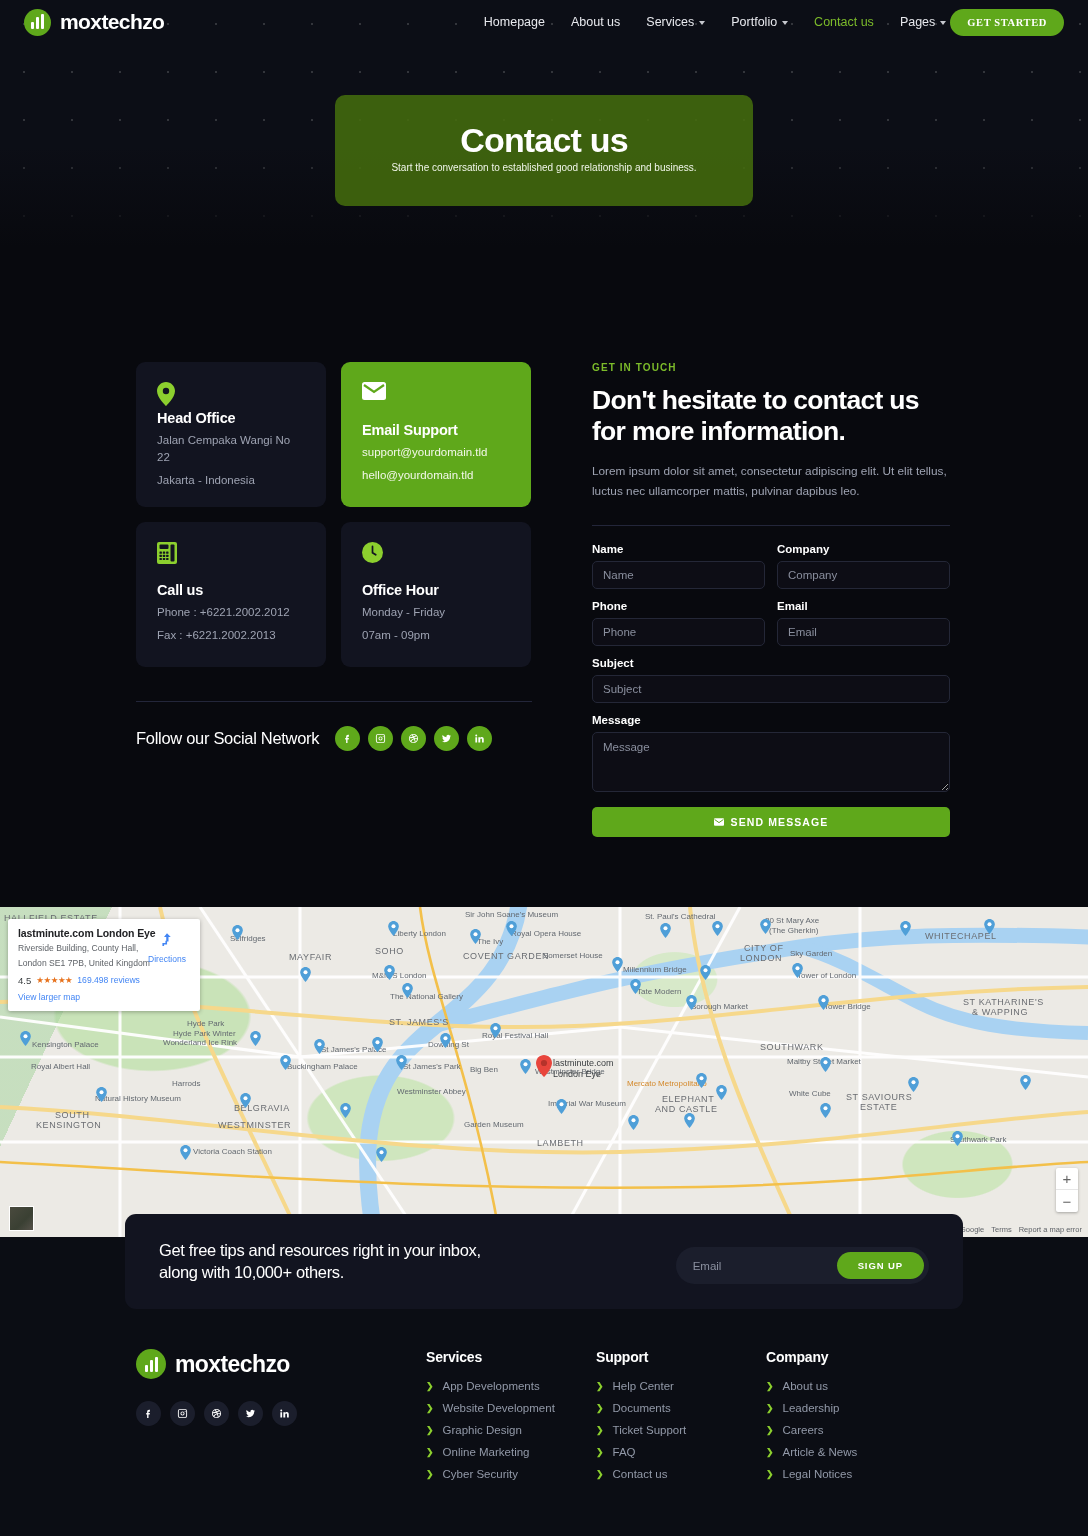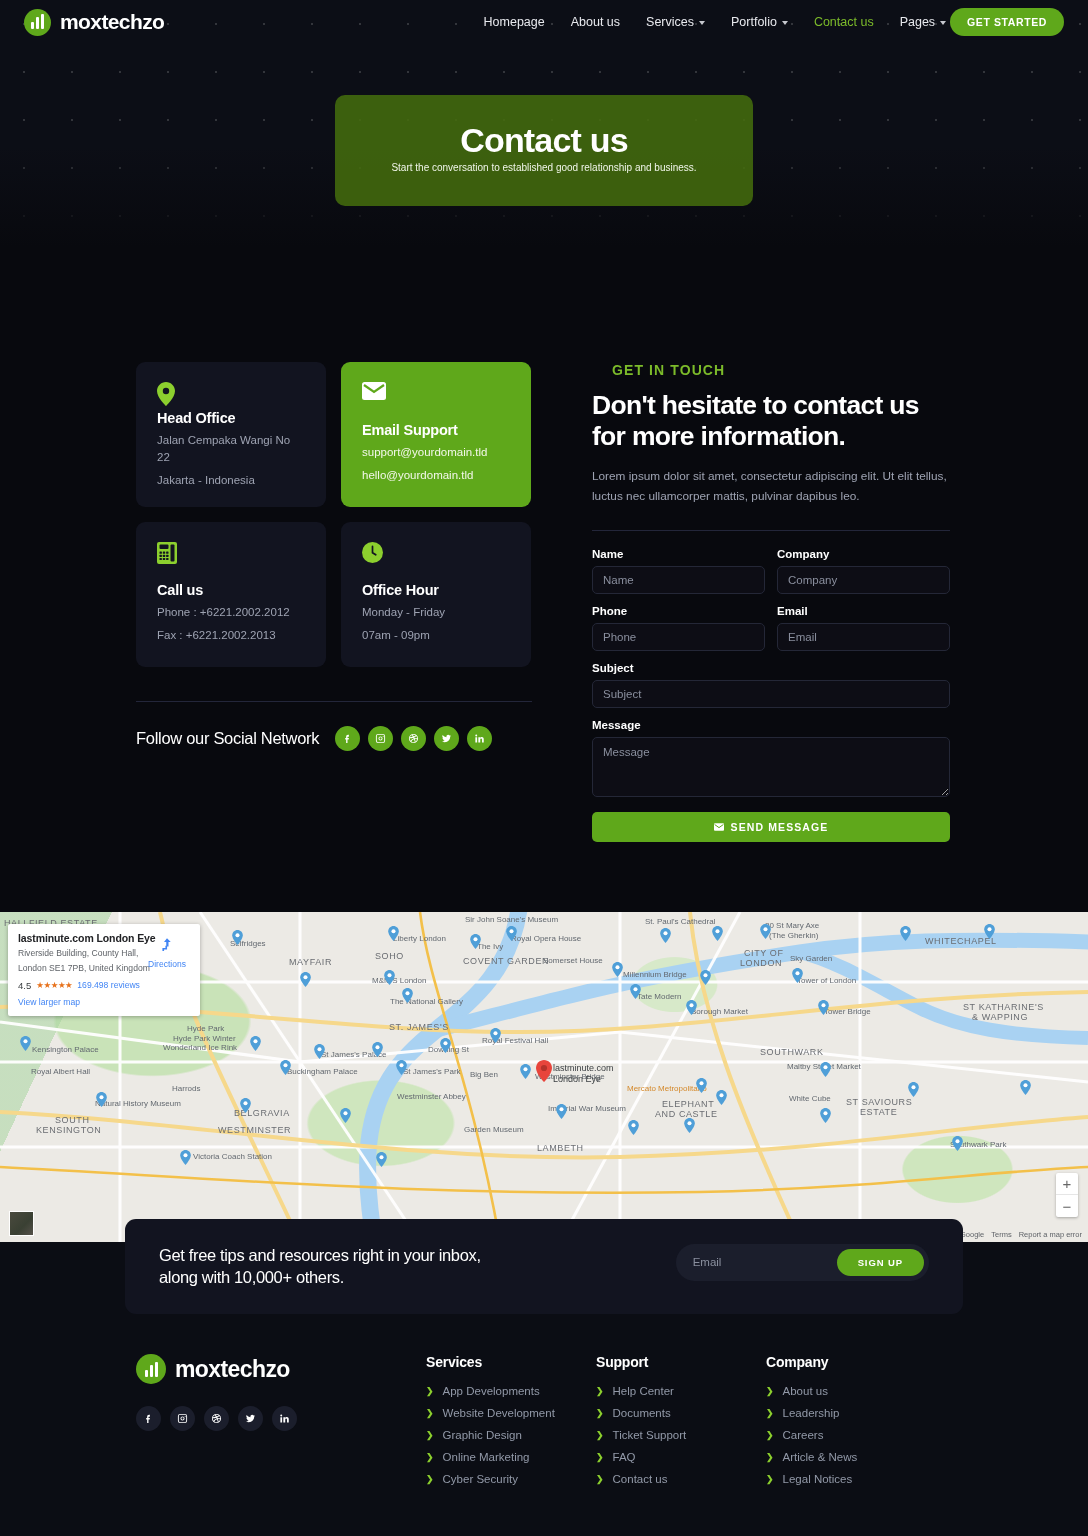--- a/index.html
+++ b/index.html
@@ -54,21 +54,21 @@
   }
   .navlink.active { color: #7cbb2a; }
   .caret {
     width: 0; height: 0; border-left: 3.5px solid transparent;
     border-right: 3.5px solid transparent; border-top: 4px solid currentColor;
     opacity: .85; margin-top: 1px;
   }
   .cta {
     background: #5fa81b; color: #fff; font-size: 10.5px; font-weight: 700;
     letter-spacing: .6px; padding: 8px 17px; border-radius: 16px;
-    border: none; cursor: pointer; font-family: Liberation Sans, sans-serif; margin-left: 4px;
+    border: none; cursor: pointer; font-family: Liberation Serif, serif; margin-left: 4px;
   }
 
   
   .hero { display: flex; justify-content: center; padding-top: 51px; position: relative; z-index: 3; }
   .hero-card {
     width: 418px; border-radius: 10px; background: rgba(69,110,13,0.86);
     padding: 26px 34px 30px; text-align: center;
   }
   .hero-title { font-size: 34px; font-weight: 700; letter-spacing: -0.8px; line-height: 1.15; }
   .hero-sub { margin-top: 1px; font-size: 10px; line-height: 1.45; color: #f1f6ea; }
@@ -97,21 +97,21 @@
   .social-row { display: flex; align-items: center; gap: 16px; padding-top: 24px; }
   .social-label { font-size: 16.5px; font-weight: 500; letter-spacing: -0.3px; }
   .social-icons { display: flex; gap: 8px; }
   .sicon {
     width: 25px; height: 25px; border-radius: 50%; background: #5fa81b;
     display: flex; align-items: center; justify-content: center; cursor: pointer;
   }
   .sicon svg { fill: #fff; }
 
   
-  .eyebrow { font-size: 14px; letter-spacing: 1.1px; color: #7cbb2a; font-weight: 700; margin-left: 20px; }
+  .eyebrow { font-size: 10px; letter-spacing: 1.1px; color: #7cbb2a; font-weight: 700; }
   .headline { font-size: 26.5px; font-weight: 700; line-height: 1.18; letter-spacing: -0.7px; margin-top: 12px; }
   .lead { font-size: 11.8px; color: #9ea3b2; line-height: 1.7; margin-top: 14px; }
   .form-rule { height: 1px; background: #23263a; margin: 24px 0 17px; }
   .frow { display: flex; gap: 12px; }
   .fgroup { flex: 1; margin-bottom: 11px; }
   .flabel { display: block; font-size: 11.5px; font-weight: 700; margin-bottom: 6px; }
   .finput, .ftext {
     width: 100%; background: #14162260; border: 1px solid #242737; border-radius: 5px;
     color: #e8e9ee; font-family: inherit; font-size: 11.5px; padding: 7px 10px; outline: none;
   }
@@ -180,21 +180,21 @@
   .map-zoom div:first-child { border-bottom: 1px solid #e6e6e6; }
   .map-attrib {
     position: absolute; right: 6px; bottom: 3px; font-size: 7.5px; color: #5f6368; z-index: 6;
     display: flex; gap: 7px;
   }
 
   
   .news {
     position: absolute; left: 125px; width: 838px; bottom: -72px;
     background: #121420; border-radius: 11px; padding: 25px 34px;
-    display: flex; align-items: flex-start; z-index: 8;
+    display: flex; align-items: flex-end; z-index: 8;
   }
   .news-text { font-size: 16.5px; line-height: 1.38; letter-spacing: -0.35px; }
   .news-form {
     margin-left: auto; display: flex; align-items: center; gap: 8px;
     background: #1b1e2c; border-radius: 20px; padding: 5px;
   }
   .news-input {
     background: transparent; border: none; outline: none; width: 148px;
     color: #e8e9ee; font-family: inherit; font-size: 11.5px; padding: 7px 12px;
   }

